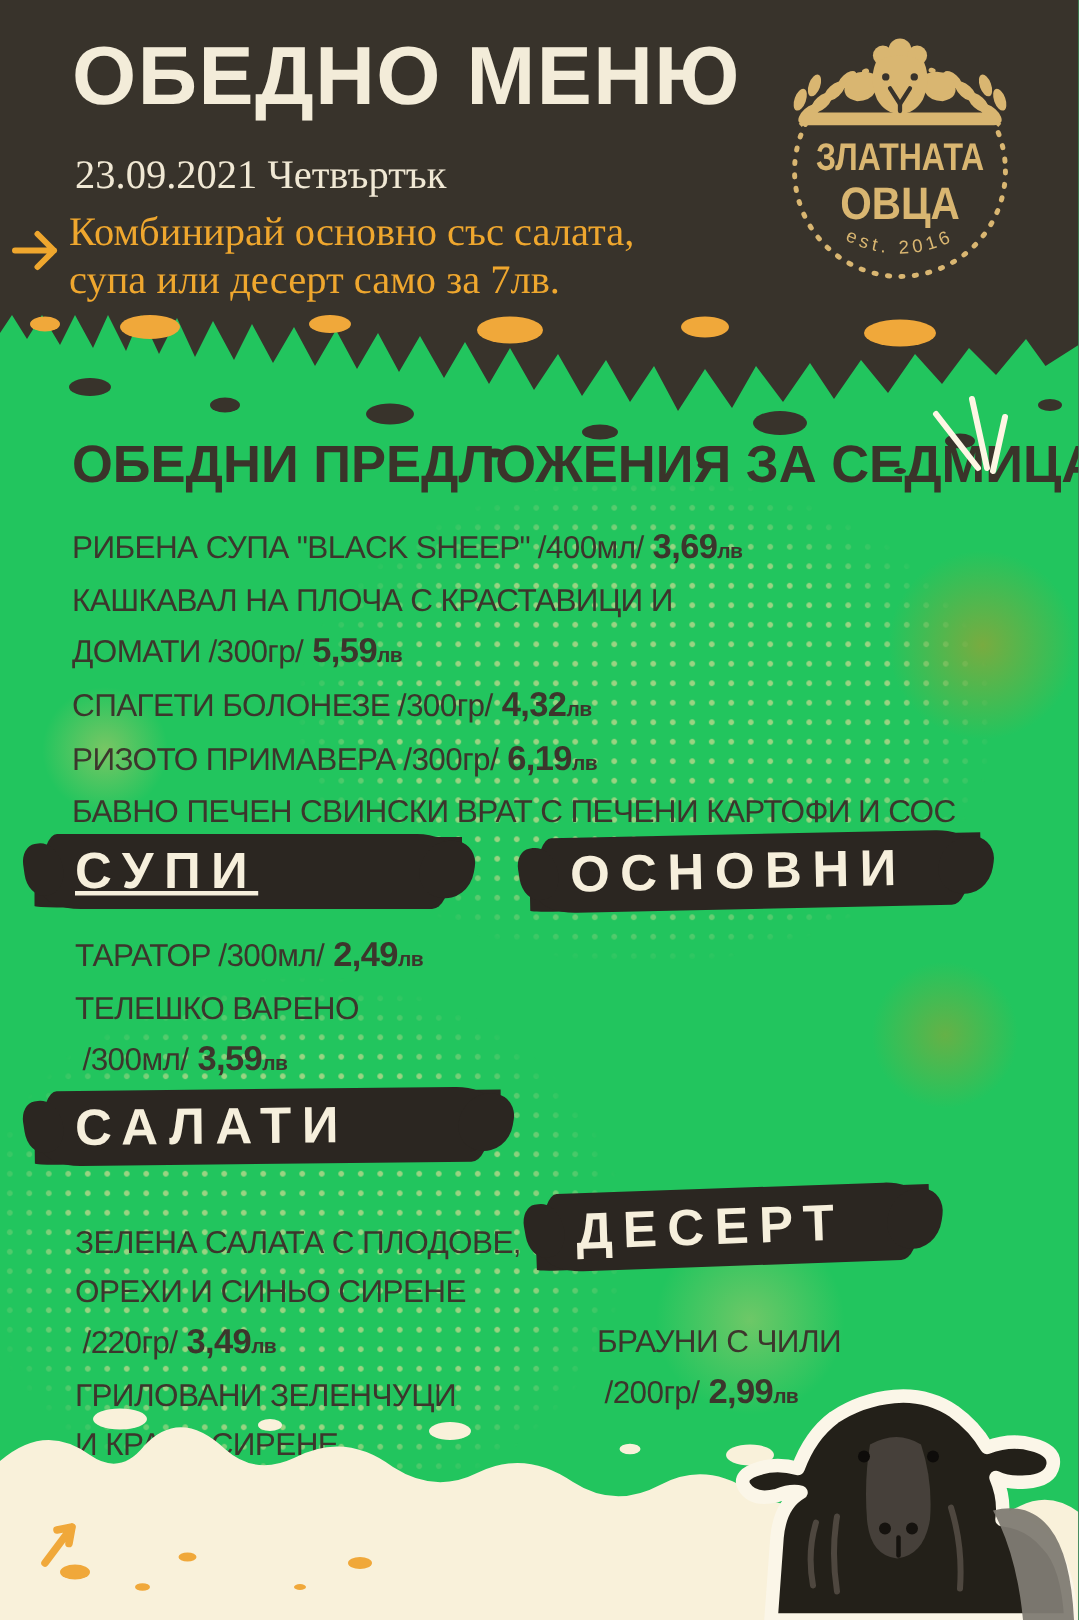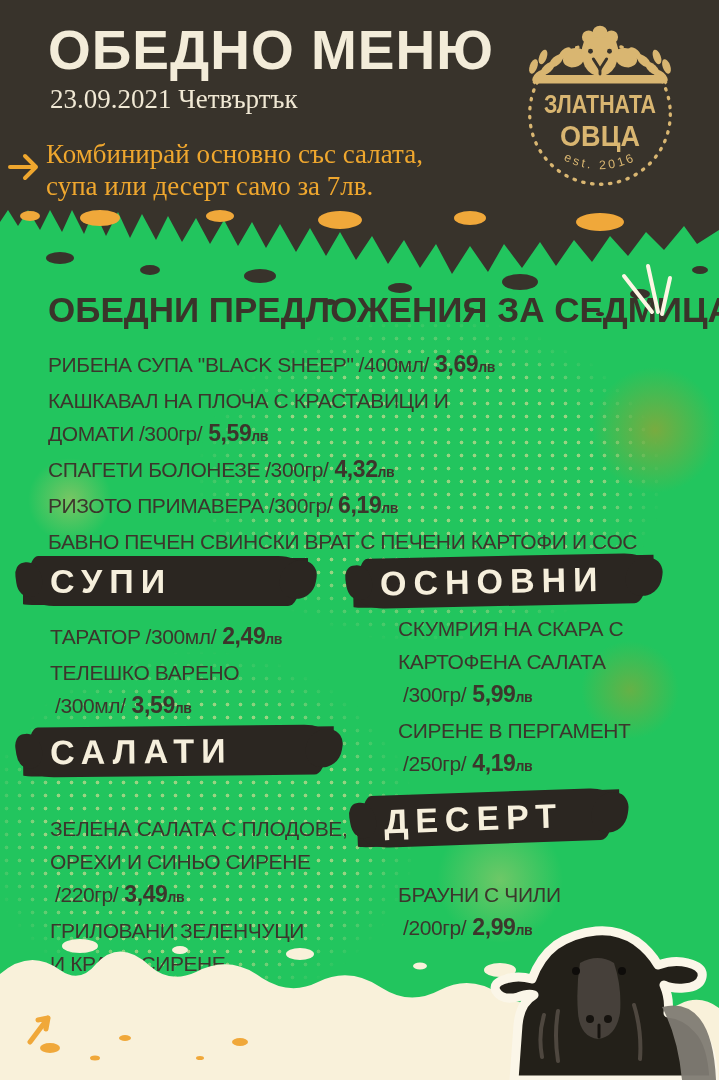--- a/index.html
+++ b/index.html
@@ -3,21 +3,21 @@
 <meta charset="utf-8">
 <style>
   html,body{margin:0;padding:0;background:#555;}
   .page{position:relative;width:719px;height:1080px;overflow:hidden;
         background:#22c55e;font-family:"Liberation Sans",sans-serif;}
 
   
   .header{position:absolute;left:0;top:0;width:719px;height:210px;background:#38332b;z-index:3;}
   .title{position:absolute;left:48px;top:18px;font-size:55px;font-weight:800;
          color:#f3ecd9;letter-spacing:1px;white-space:nowrap;}
-  .date{position:absolute;left:50px;top:84px;font-size:27px;color:#f0e8d4;
+  .date{position:absolute;left:50px;top:101px;font-size:27px;color:#f0e8d4;
         font-family:"Liberation Serif",serif;}
   .promo{position:absolute;left:46px;top:138px;font-size:27px;line-height:32px;color:#efa72e;
          font-family:"Liberation Serif",serif;}
   .promo-arrow{position:absolute;left:8px;top:147px;}
 
   
   .logo{position:absolute;right:24px;top:16px;z-index:4;}
 
   
   .torn{position:absolute;left:0;top:210px;z-index:2;}
@@ -51,21 +51,21 @@
   
   .brush{position:absolute;z-index:5;background:#2b2621;color:#f6efdc;display:flex;align-items:center;
          border-radius:10px 22px 12px 26px / 26px 10px 24px 12px;
          box-shadow:18px -8px 0 -10px #2b2621,-16px 10px 0 -11px #2b2621;}
   .brush::before{content:"";position:absolute;left:-12px;top:6px;width:26px;height:70%;
          background:#2b2621;border-radius:40% 60% 50% 50%;transform:rotate(-8deg);}
   .brush::after{content:"";position:absolute;right:-16px;top:4px;width:36px;height:78%;
          background:#2b2621;border-radius:60% 40% 55% 45%;transform:rotate(10deg);}
   .brush span{position:relative;z-index:1;font-size:34px;font-weight:800;letter-spacing:7px;padding-left:22px;}
 
-  .soups-header{left:28px;top:556px;width:272px;height:50px;}
+  .soups-header{left:28px;top:556px;width:272px;height:50px;text-decoration:underline;}
   .soups-items{left:50px;top:620px;width:300px;}
   .salads-header{left:28px;top:726px;width:298px;height:50px;transform:rotate(-.6deg);}
   .salads-items{left:50px;top:812px;width:300px;}
   .mains-header{left:358px;top:556px;width:288px;height:50px;transform:rotate(-1.2deg);}
   .mains-items{left:398px;top:612px;width:300px;}
   .dessert-header{left:362px;top:792px;width:250px;height:52px;transform:rotate(-2deg);}
   .dessert-items{left:398px;top:850px;width:300px;margin-top:28px;}
 
   .sparkle{position:absolute;left:612px;top:256px;z-index:5;}
 
@@ -186,27 +186,20 @@
   </div>
   <div class="list soups-items">
     <div class="mi"><span class="nm">ТАРАТОР</span><span class="pt">/300мл/</span><span class="pr">2,49</span><span class="un">лв</span></div>
     <div class="mi"><span class="nm">ТЕЛЕШКО ВАРЕНО
 </span><span class="pt">/300мл/</span><span class="pr">3,59</span><span class="un">лв</span></div>
   </div>
 
   <div class="brush mains-header">
     <span>ОСНОВНИ</span>
   </div>
-  <div class="list mains-items">
-    <div class="mi"><span class="nm">СКУМРИЯ НА СКАРА С
-КАРТОФЕНА САЛАТА
-</span><span class="pt">/300гр/</span><span class="pr">5,99</span><span class="un">лв</span></div>
-    <div class="mi"><span class="nm">СИРЕНЕ В ПЕРГАМЕНТ
-</span><span class="pt">/250гр/</span><span class="pr">4,19</span><span class="un">лв</span></div>
-  </div>
 
   <div class="brush salads-header">
     <span>САЛАТИ</span>
   </div>
   <div class="list salads-items">
     <div class="mi"><span class="nm">ЗЕЛЕНА САЛАТА С ПЛОДОВЕ,
 ОРЕХИ И СИНЬО СИРЕНЕ
 </span><span class="pt">/220гр/</span><span class="pr">3,49</span><span class="un">лв</span></div>
     <div class="mi"><span class="nm">ГРИЛОВАНИ ЗЕЛЕНЧУЦИ
 И КРАВЕ СИРЕНЕ

